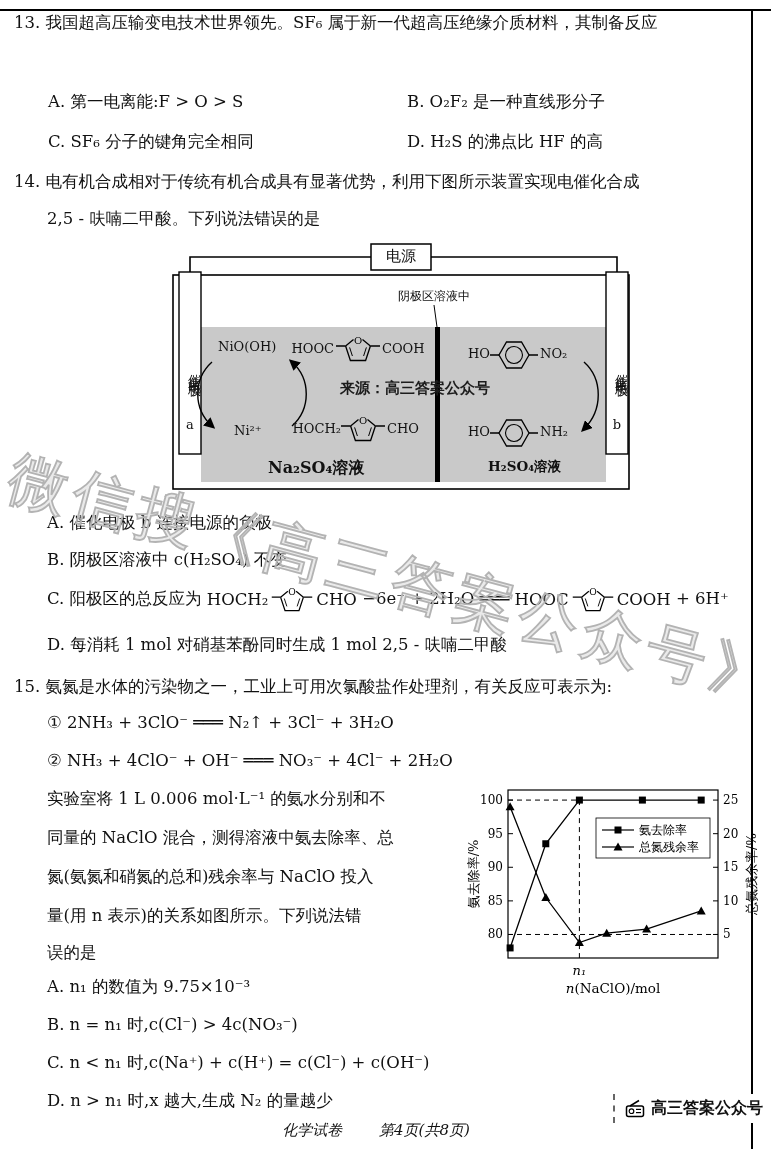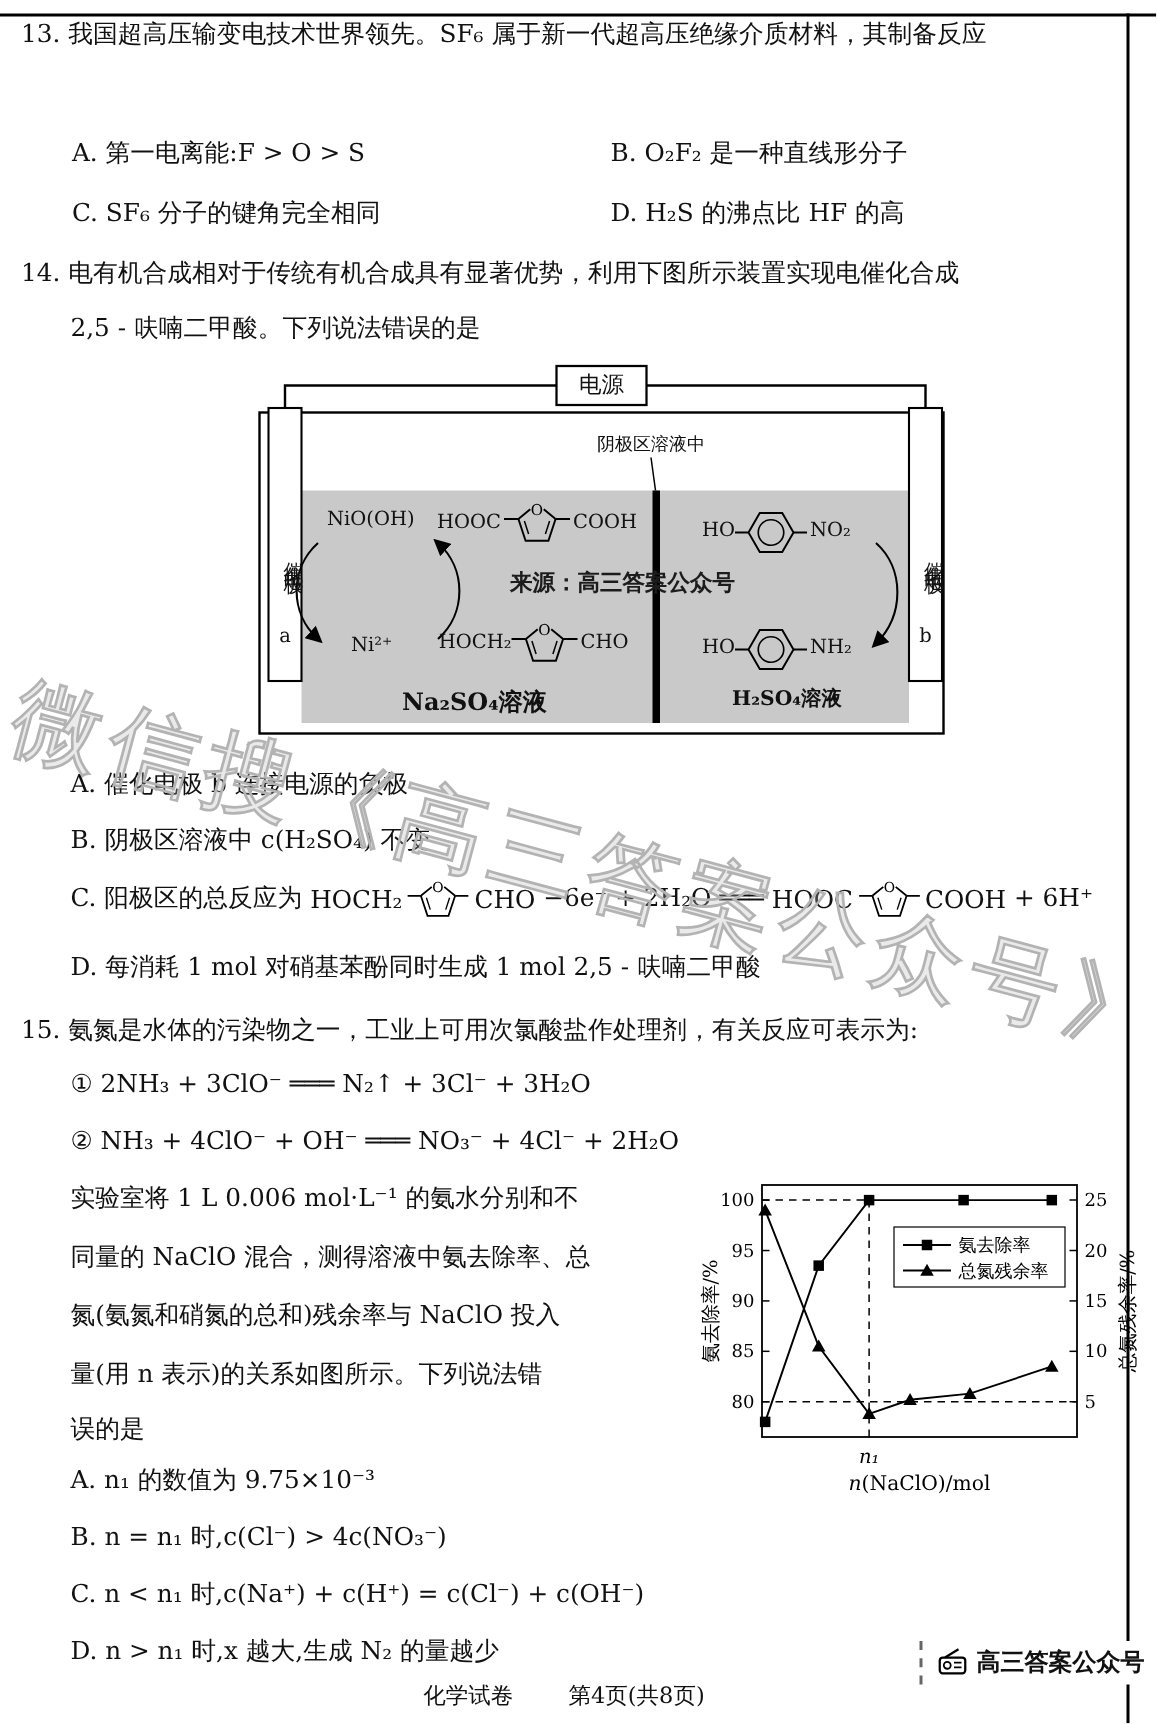--- a/index.html
+++ b/index.html
@@ -24,25 +24,25 @@
   .struct svg{margin:0 1px;vertical-align:middle;}
   .optc{line-height:32px;}
   
   .chart{position:absolute;left:466px;top:780px;width:302px;height:234px;}
   #chart-svg text{font-family:"DejaVu Serif","Liberation Serif",serif;}
   
   .wm-diagonal{position:absolute;left:20px;top:438px;width:980px;transform:rotate(15deg);
     transform-origin:0 0;font-size:60px;letter-spacing:6px;white-space:nowrap;
     color:rgba(185,185,185,0.30);-webkit-text-stroke:1.8px #b3b3b3;z-index:40;pointer-events:none;}
   .wm-source{position:absolute;font-size:15px;font-weight:700;color:#1c1c1c;z-index:6;white-space:nowrap;margin-left:36px;}
-  .badge{position:absolute;right:6px;top:1094px;display:flex;align-items:flex-start;gap:6px;
+  .badge{position:absolute;right:6px;top:1094px;display:flex;align-items:flex-end;gap:6px;
     border-left:2px dashed #666;padding:4px 2px 4px 10px;background:#fff;z-index:50;}
   .badge .txt{font-size:16px;font-weight:700;}
   .footer{position:absolute;top:1121px;left:0;width:752px;text-align:center;font-size:15px;}
-  .footer span{margin:0 16px;}
+  .footer span{margin:0 16px;font-style:italic;}
 </style>
 </head>
 <body>
 
 <div class="page">
 
   <div class="rule-top"></div>
   <div class="rule-right"></div>
 
   <div class="wm-diagonal">微信搜《高三答案公众号》</div>

